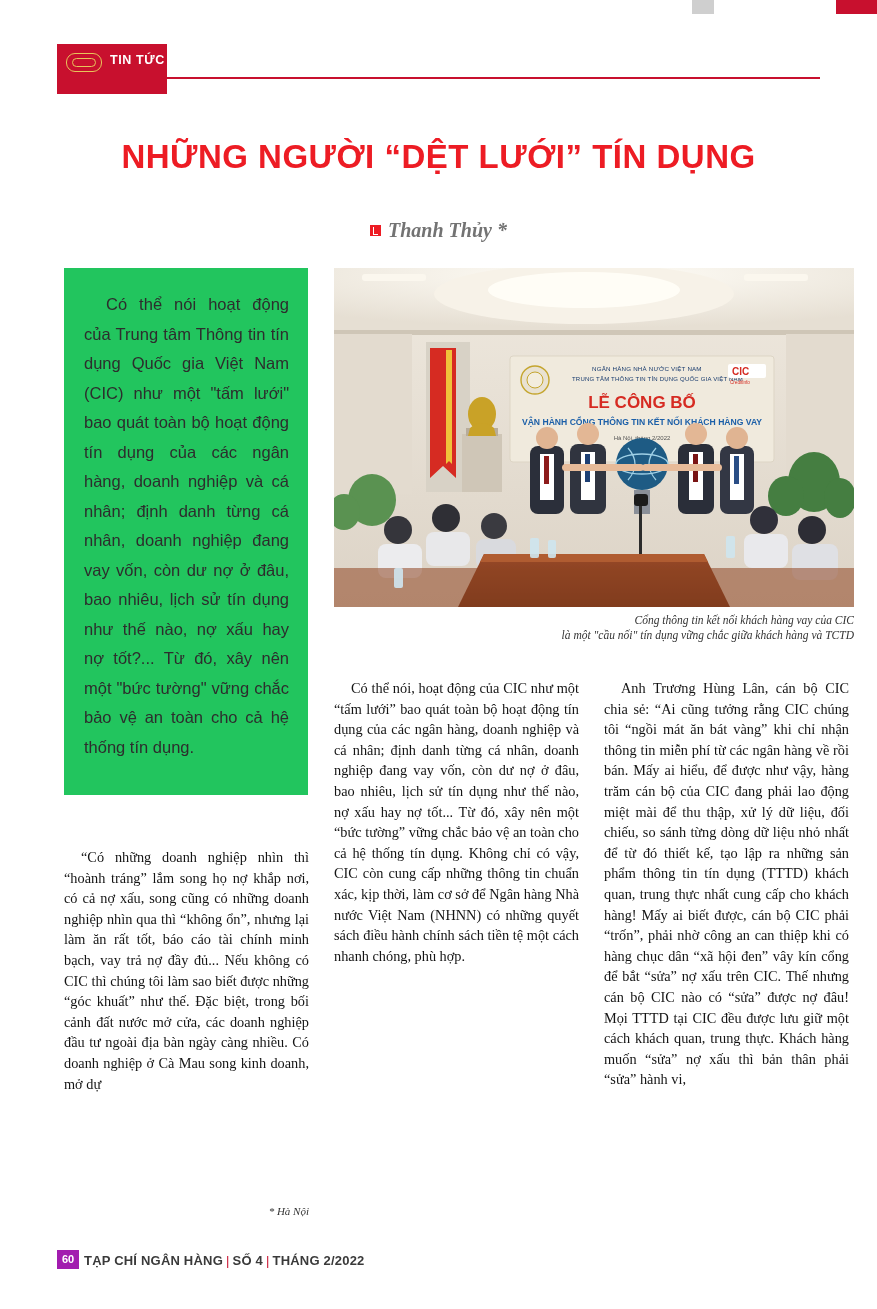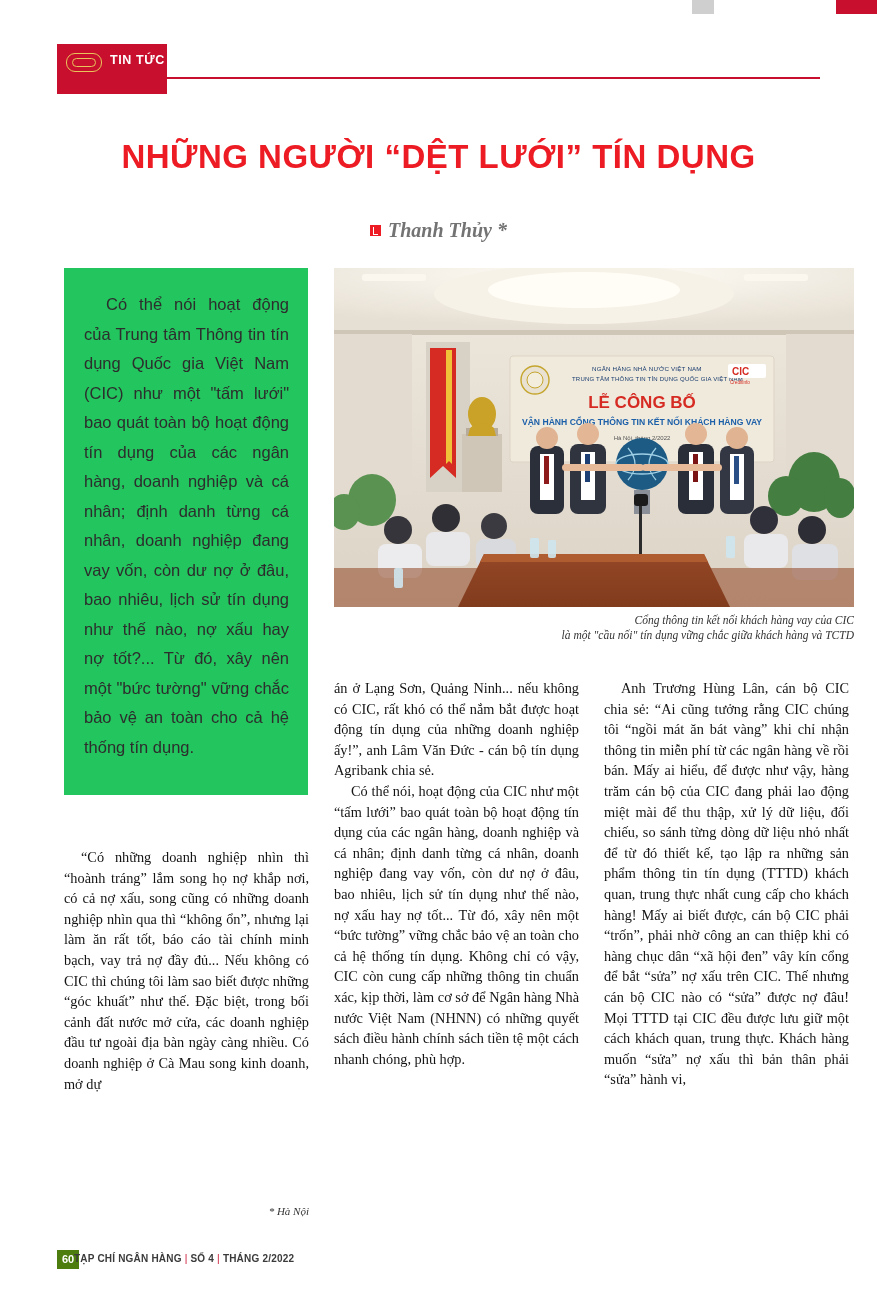--- a/index.html
+++ b/index.html
@@ -220,35 +220,35 @@
     top: 1250px;
     width: 400px;
     height: 22px;
   }
   .page-num {
     position: absolute;
     left: 0;
     top: 0;
     width: 22px;
     height: 19px;
-    background: #4d7c0f;
+    background: #a21caf;
     color: #fff;
     font-family: "Liberation Sans", sans-serif;
     font-weight: bold;
     font-size: 11px;
     text-align: center;
     line-height: 19px;
   }
   .footer-text {
     position: absolute;
-    left: 17px;
+    left: 27px;
     top: 3px;
     font-family: "Liberation Sans", sans-serif;
     font-weight: bold;
-    font-size: 10px;
+    font-size: 13px;
     letter-spacing: 0.2px;
     color: #3a3a3a;
   }
   .footer-sep { color: #c8102e; font-weight: normal; padding: 0 3px; }
 </style>
 </head>
 <body>
 
 <div class="corner-mark" id="mark-a"></div>
 <div class="corner-mark" id="mark-b"></div>
@@ -400,21 +400,20 @@
 <div class="caption" style="white-space: pre-line;">Cổng thông tin kết nối khách hàng vay của CIC
 là một "cầu nối" tín dụng vững chắc giữa khách hàng và TCTD</div>
 
 <div class="col" id="col1">
   <p>“Có những doanh nghiệp nhìn thì “hoành tráng” lắm song họ nợ khắp nơi, có cả nợ xấu, song cũng có những doanh nghiệp nhìn qua thì “không ổn”, nhưng lại làm ăn rất tốt, báo cáo tài chính minh bạch, vay trả nợ đầy đủ... Nếu không có CIC thì chúng tôi làm sao biết được những “góc khuất” như thế. Đặc biệt, trong bối cảnh đất nước mở cửa, các doanh nghiệp đầu tư ngoài địa bàn ngày càng nhiều. Có doanh nghiệp ở Cà Mau song kinh doanh, mở dự</p>
 </div>
 
 <div class="footnote">* Hà Nội</div>
 
 <div class="col" id="col2">
-  <p style="text-indent:0">án ở Lạng Sơn, Quảng Ninh... nếu không có CIC, rất khó có thể nắm bắt được hoạt động tín dụng của những doanh nghiệp ấy!”, anh Lâm Văn Đức - cán bộ tín dụng Agribank chia sẻ.</p>
   <p>Có thể nói, hoạt động của CIC như một “tấm lưới” bao quát toàn bộ hoạt động tín dụng của các ngân hàng, doanh nghiệp và cá nhân; định danh từng cá nhân, doanh nghiệp đang vay vốn, còn dư nợ ở đâu, bao nhiêu, lịch sử tín dụng như thế nào, nợ xấu hay nợ tốt... Từ đó, xây nên một “bức tường” vững chắc bảo vệ an toàn cho cả hệ thống tín dụng. Không chỉ có vậy, CIC còn cung cấp những thông tin chuẩn xác, kịp thời, làm cơ sở để Ngân hàng Nhà nước Việt Nam (NHNN) có những quyết sách điều hành chính sách tiền tệ một cách nhanh chóng, phù hợp.</p>
 </div>
 
 <div class="col" id="col3">
   <p>Anh Trương Hùng Lân, cán bộ CIC chia sẻ: “Ai cũng tưởng rằng CIC chúng tôi “ngồi mát ăn bát vàng” khi chỉ nhận thông tin miễn phí từ các ngân hàng về rồi bán. Mấy ai hiểu, để được như vậy, hàng trăm cán bộ của CIC đang phải lao động miệt mài để thu thập, xử lý dữ liệu, đối chiếu, so sánh từng dòng dữ liệu nhỏ nhất để từ đó thiết kế, tạo lập ra những sản phẩm thông tin tín dụng (TTTD) khách quan, trung thực nhất cung cấp cho khách hàng! Mấy ai biết được, cán bộ CIC phải “trốn”, phải nhờ công an can thiệp khi có hàng chục dân “xã hội đen” vây kín cổng để bắt “sửa” nợ xấu trên CIC. Thế nhưng cán bộ CIC nào có “sửa” được nợ đâu! Mọi TTTD tại CIC đều được lưu giữ một cách khách quan, trung thực. Khách hàng muốn “sửa” nợ xấu thì bản thân phải “sửa” hành vi,</p>
 </div>
 
 <div class="footer">
   <div class="page-num">60</div>
   <div class="footer-text">

